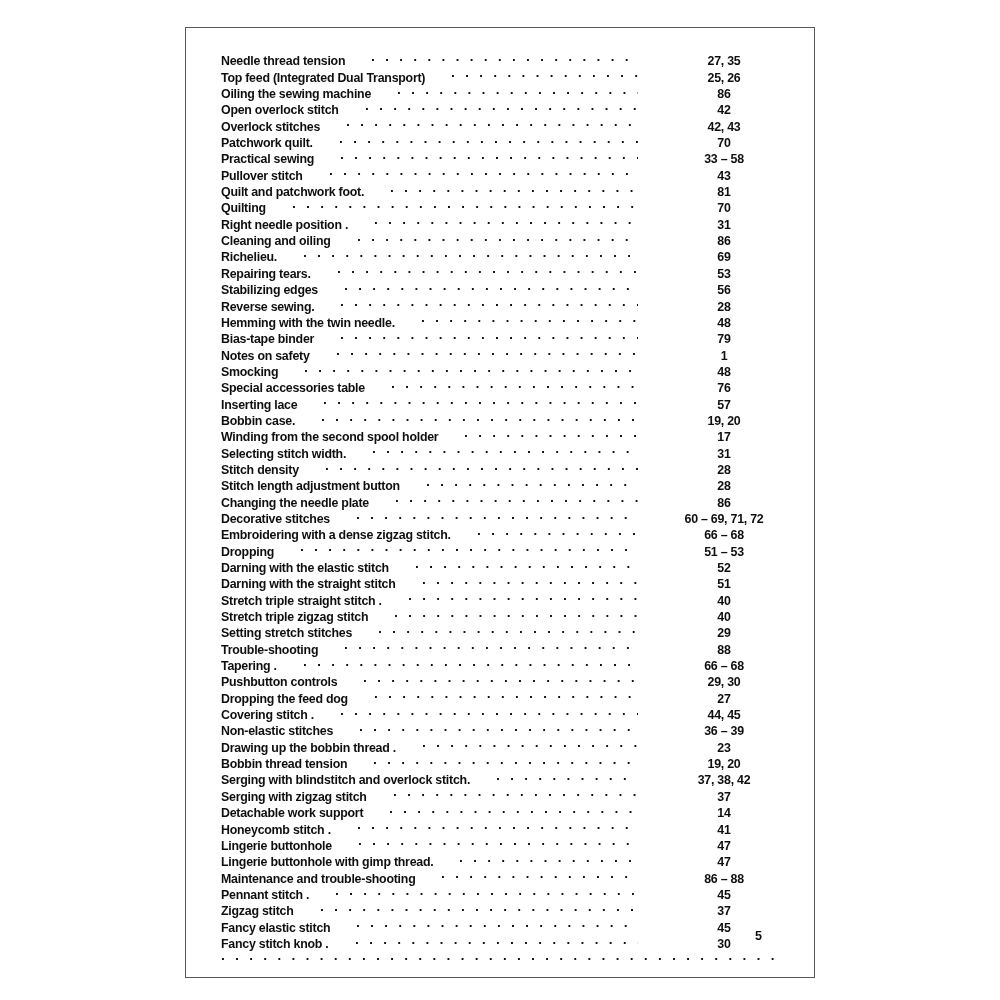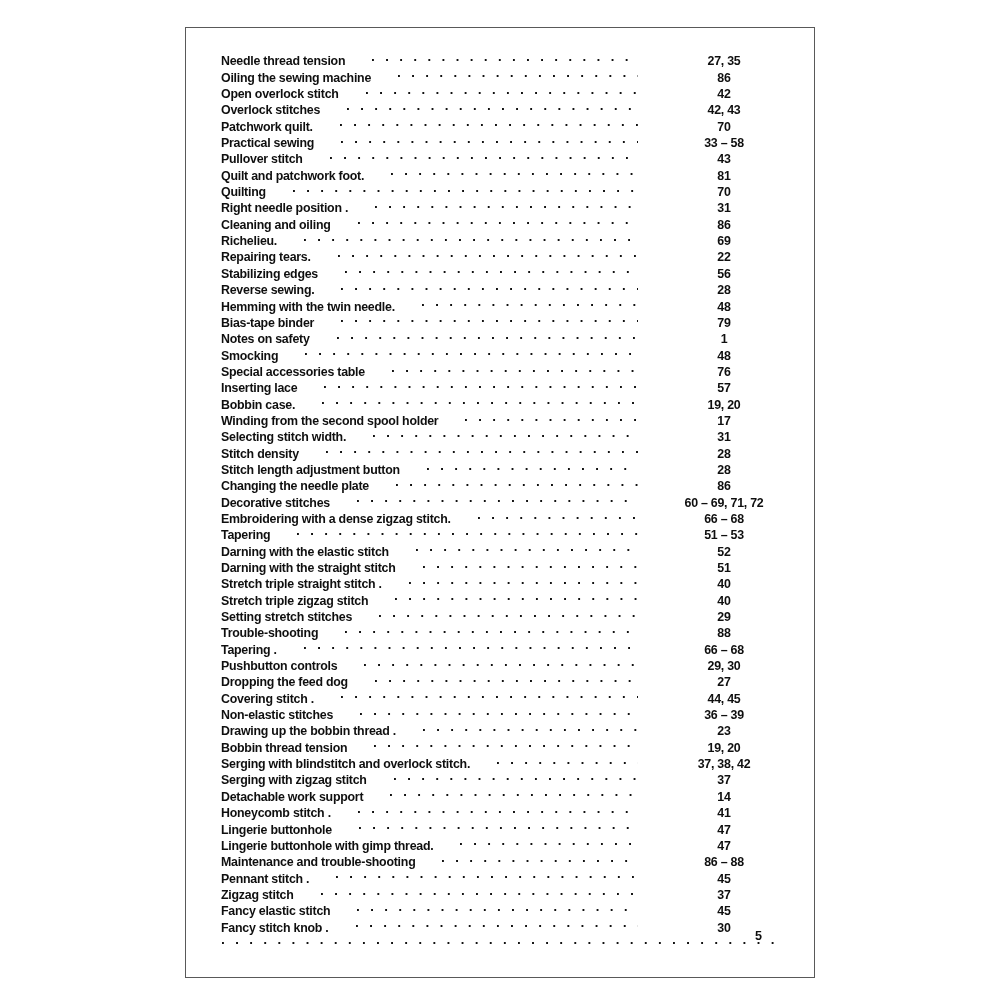--- a/index.html
+++ b/index.html
@@ -93,20 +93,25 @@
 
 <div id="page-frame">
 
   <div id="index-list">
       <div class="index-entry">
         <span class="entry-title">Needle thread tension</span>
         <span class="entry-leader"></span>
         <span class="entry-pages">27, 35</span>
       </div>
       <div class="index-entry">
+        <span class="entry-title">Top feed (Integrated Dual Transport)</span>
+        <span class="entry-leader"></span>
+        <span class="entry-pages">25, 26</span>
+      </div>
+      <div class="index-entry">
         <span class="entry-title">Oiling the sewing machine</span>
         <span class="entry-leader"></span>
         <span class="entry-pages">86</span>
       </div>
       <div class="index-entry">
         <span class="entry-title">Open overlock stitch</span>
         <span class="entry-leader"></span>
         <span class="entry-pages">42</span>
       </div>
       <div class="index-entry">
@@ -150,21 +155,21 @@
         <span class="entry-pages">86</span>
       </div>
       <div class="index-entry">
         <span class="entry-title">Richelieu.</span>
         <span class="entry-leader"></span>
         <span class="entry-pages">69</span>
       </div>
       <div class="index-entry">
         <span class="entry-title">Repairing tears.</span>
         <span class="entry-leader"></span>
-        <span class="entry-pages">22</span>
+        <span class="entry-pages">53</span>
       </div>
       <div class="index-entry">
         <span class="entry-title">Stabilizing edges</span>
         <span class="entry-leader"></span>
         <span class="entry-pages">56</span>
       </div>
       <div class="index-entry">
         <span class="entry-title">Reverse sewing.</span>
         <span class="entry-leader"></span>
         <span class="entry-pages">28</span>
@@ -233,21 +238,21 @@
         <span class="entry-title">Decorative stitches</span>
         <span class="entry-leader"></span>
         <span class="entry-pages">60 – 69, 71, 72</span>
       </div>
       <div class="index-entry">
         <span class="entry-title">Embroidering with a dense zigzag stitch.</span>
         <span class="entry-leader"></span>
         <span class="entry-pages">66 – 68</span>
       </div>
       <div class="index-entry">
-        <span class="entry-title">Tapering</span>
+        <span class="entry-title">Dropping</span>
         <span class="entry-leader"></span>
         <span class="entry-pages">51 – 53</span>
       </div>
       <div class="index-entry">
         <span class="entry-title">Darning with the elastic stitch</span>
         <span class="entry-leader"></span>
         <span class="entry-pages">52</span>
       </div>
       <div class="index-entry">
         <span class="entry-title">Darning with the straight stitch</span>

